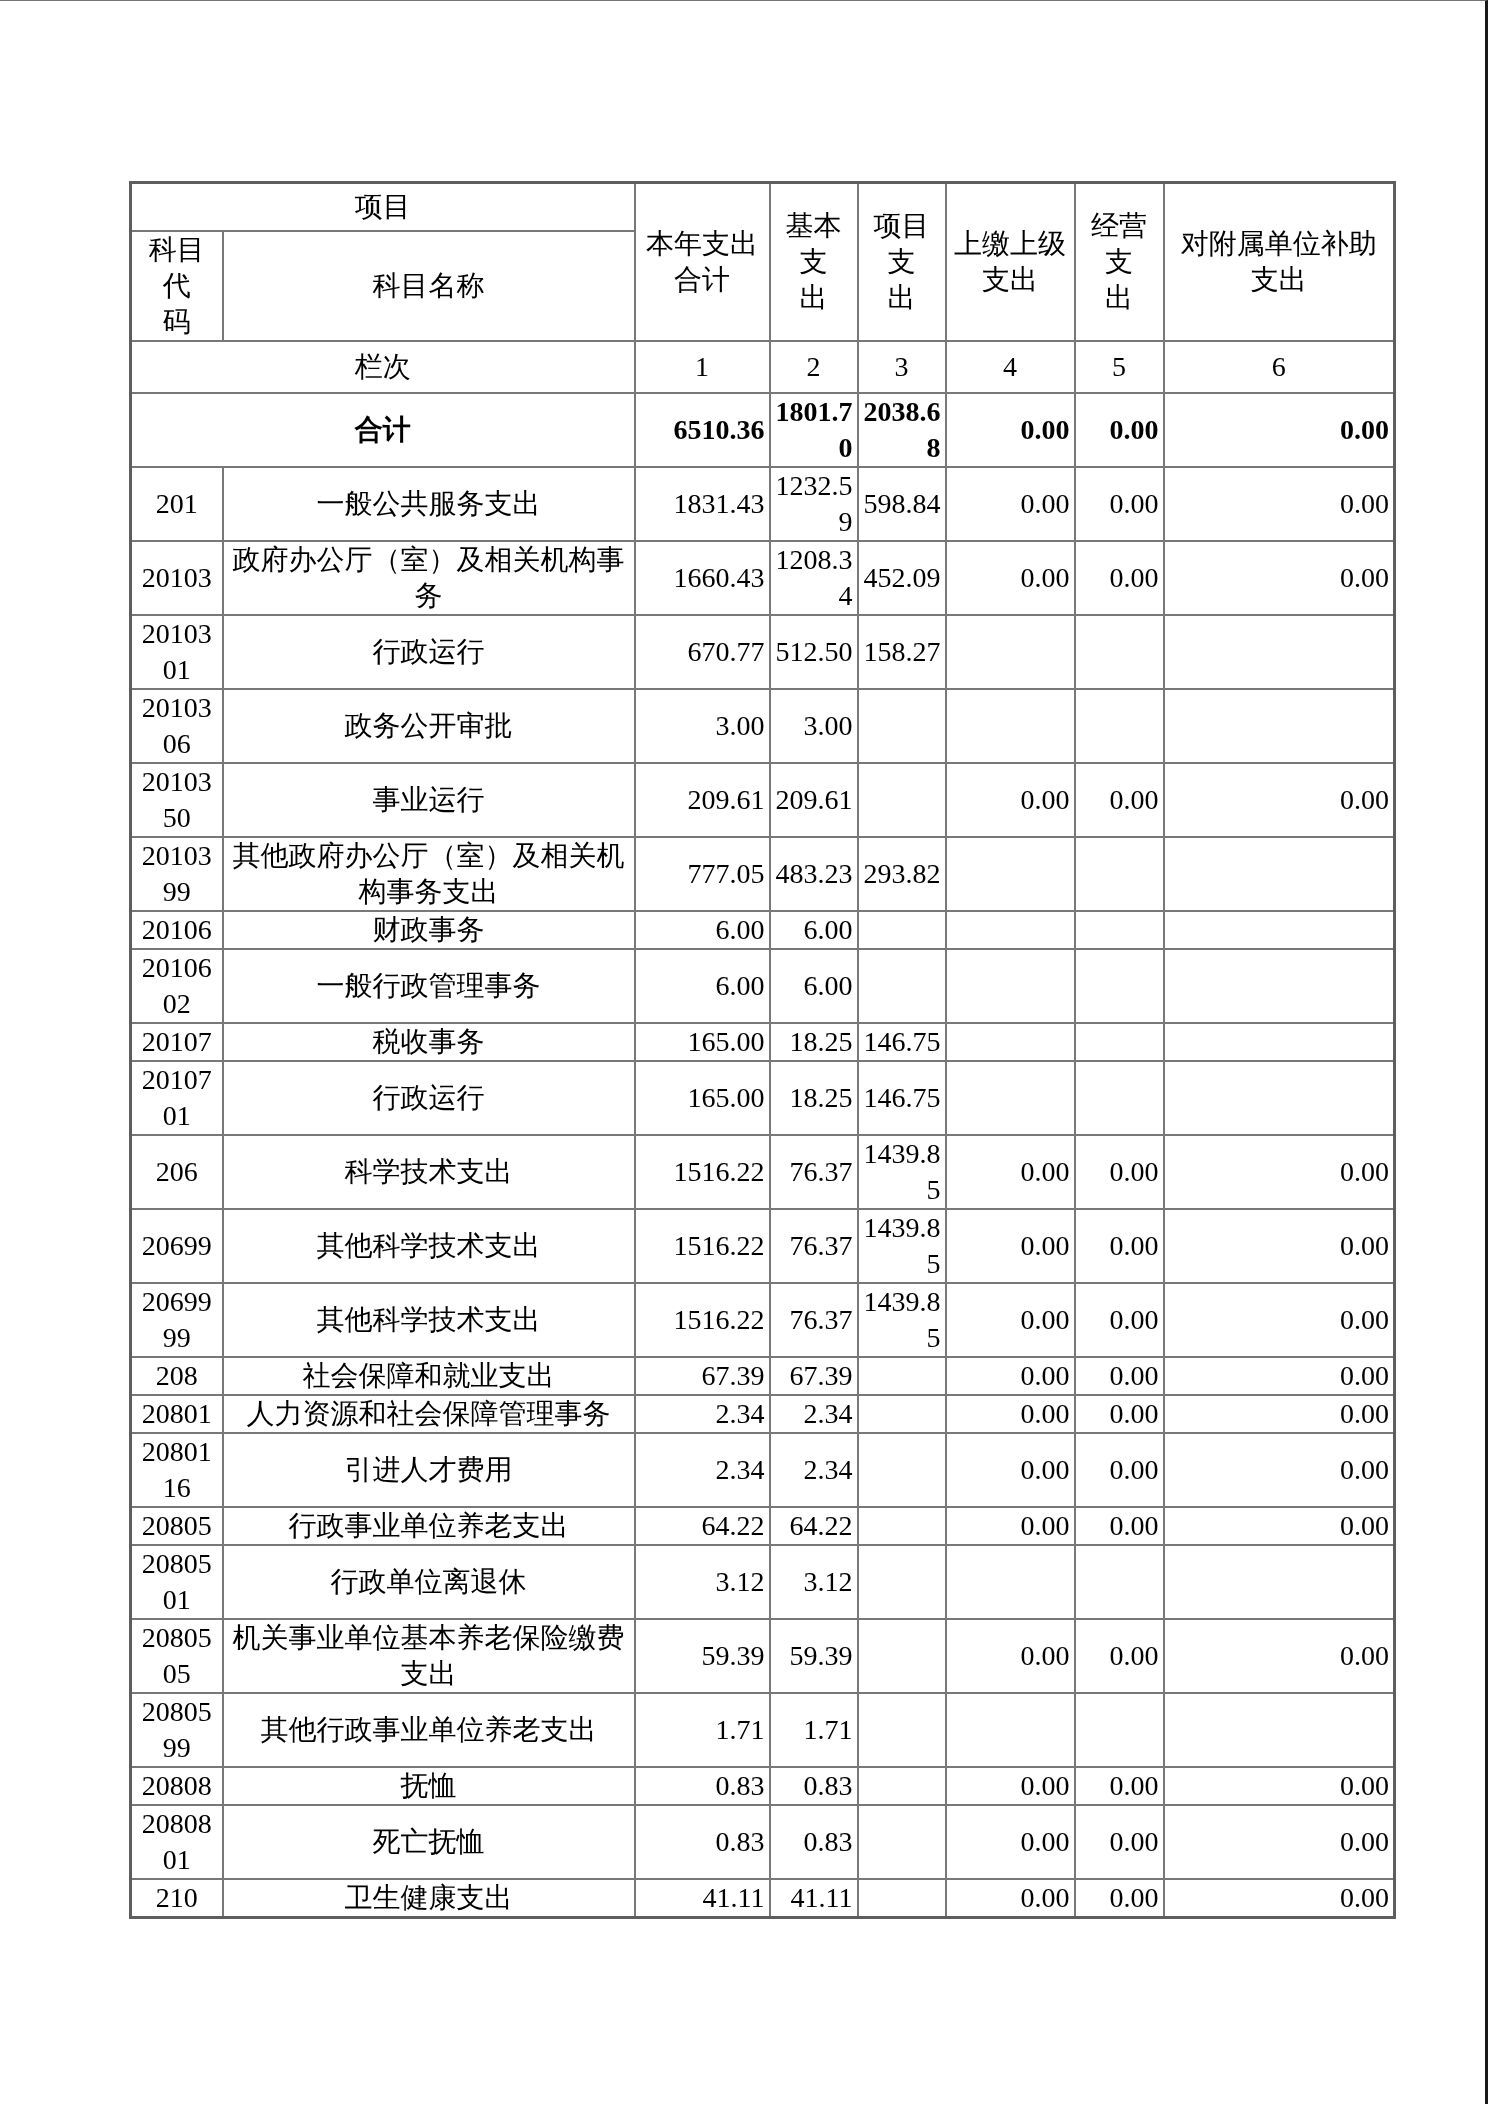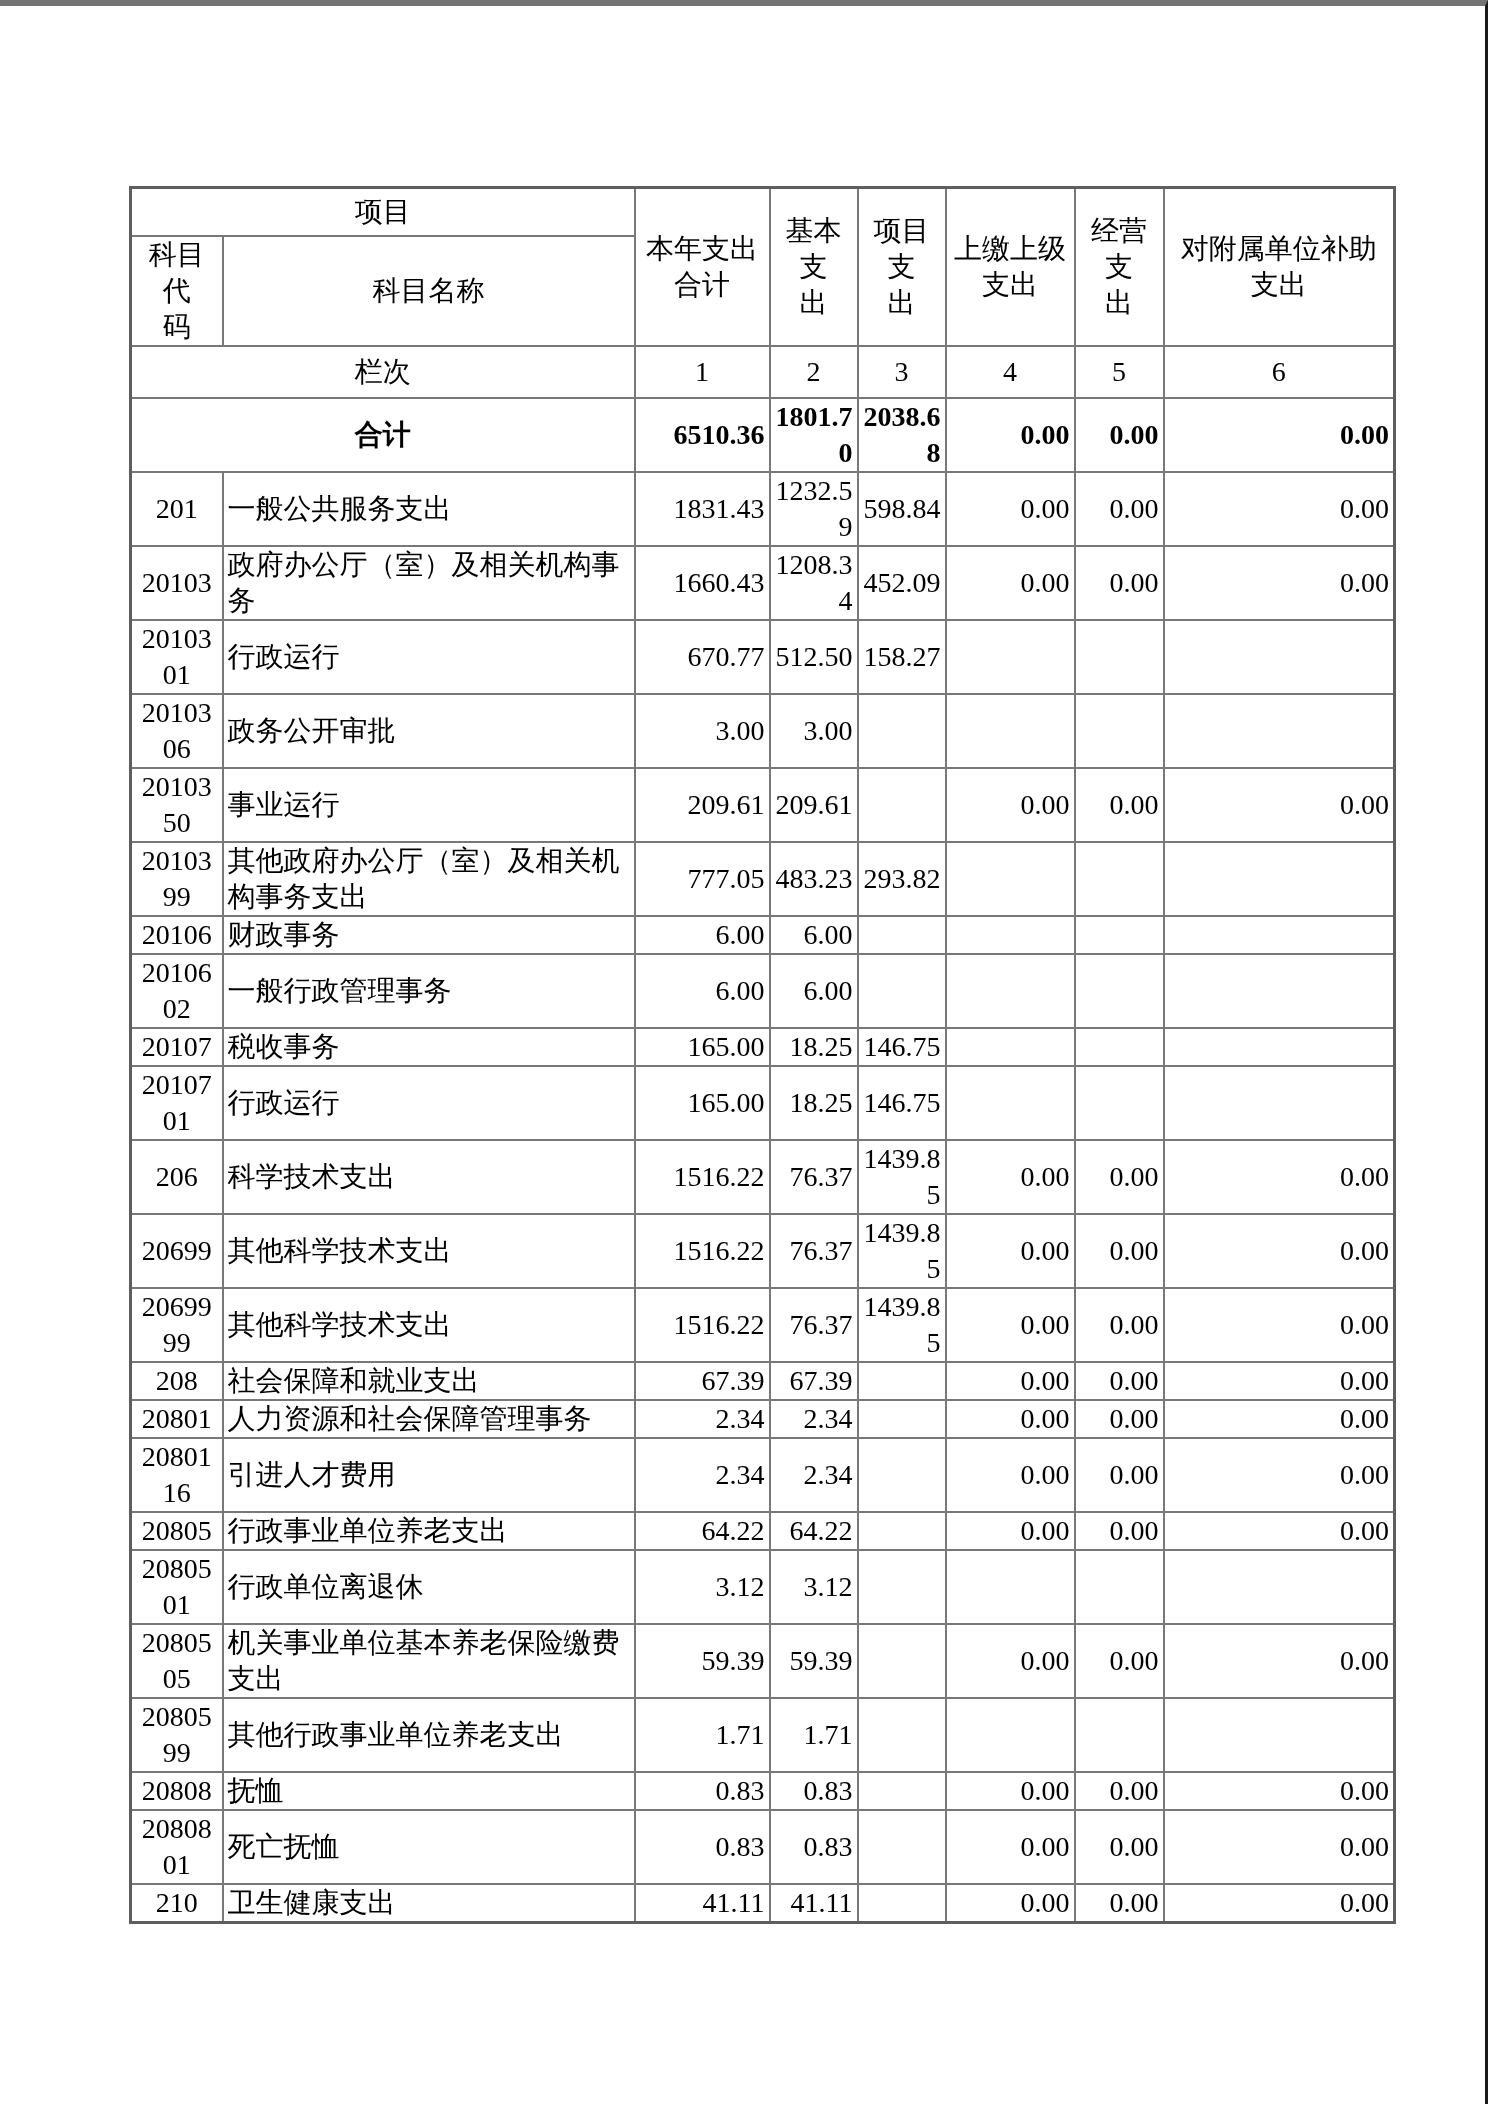--- a/index.html
+++ b/index.html
@@ -2,21 +2,21 @@
 <html lang="zh"><head>
 <meta charset="utf-8">
 <style>
   html, body { margin: 0; padding: 0; background: #ffffff; }
   .page {
     position: relative;
     width: 1488px;
     height: 2104px;
     box-sizing: border-box;
     background: #ffffff;
-    border-top: 6px solid #737373;
+    border-top: 1px solid #737373;
     border-right: 3px solid #1a1a1a;
     overflow: hidden;
     font-family: "Liberation Serif", "DejaVu Serif", serif;
     color: #000000;
   }
   table.budget {
     position: absolute;
     left: 129px;
     top: 180px;
     width: 1264px;
@@ -36,21 +36,21 @@
   th.hc { text-align: center; white-space: pre-line; padding: 4px 2px; }
   tr.r-project { height: 48px; }
   tr.r-lanci  { height: 36px; }
   tr.r-lanci th { text-align: center; padding: 7px 2px; }
   td.lab { text-align: center; }
   td.code {
     text-align: center;
     padding: 0 1px 0 2px;
     word-break: break-all;
   }
-  td.name { text-align: left; padding: 0 2px 0 3px; border-radius: 11px; }
+  td.name { text-align: center; padding: 0 2px 0 3px; border-radius: 11px; }
   td.val {
     text-align: right;
     padding: 0 5px 0 2px;
     word-break: break-all;
   }
   tr.total-row td { font-weight: bold; }
 </style>
 </head>
 <body>
 

